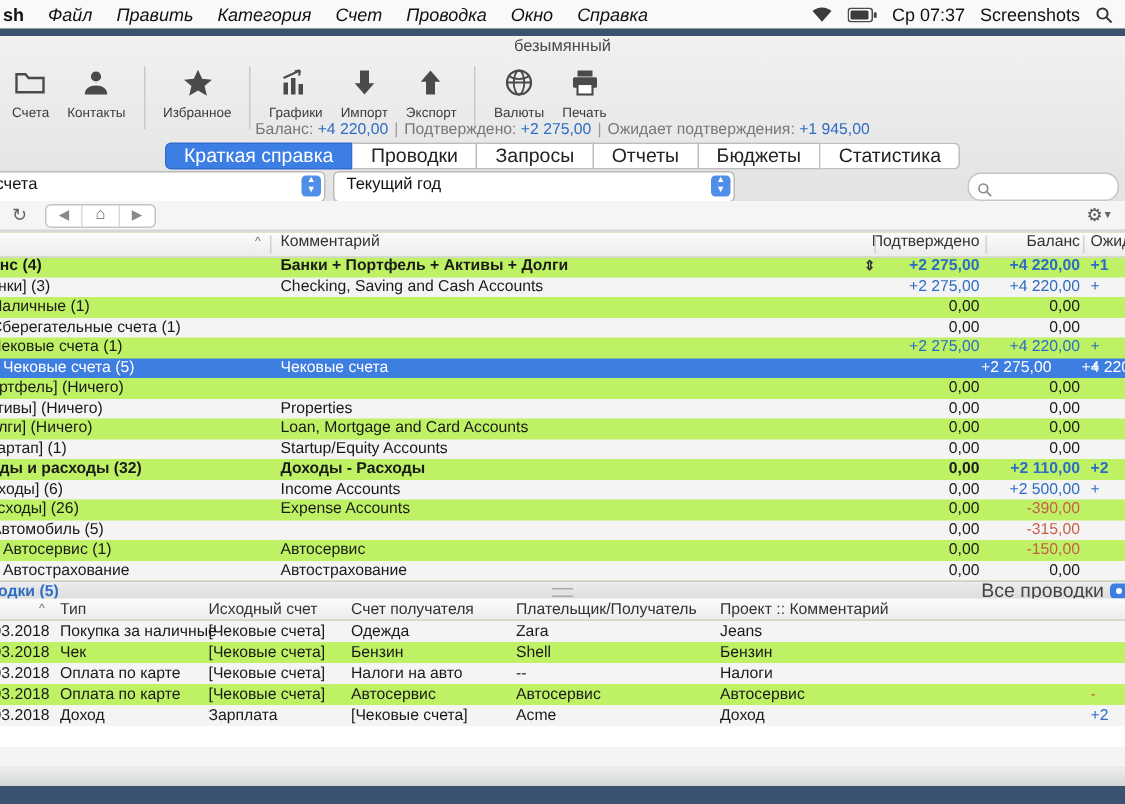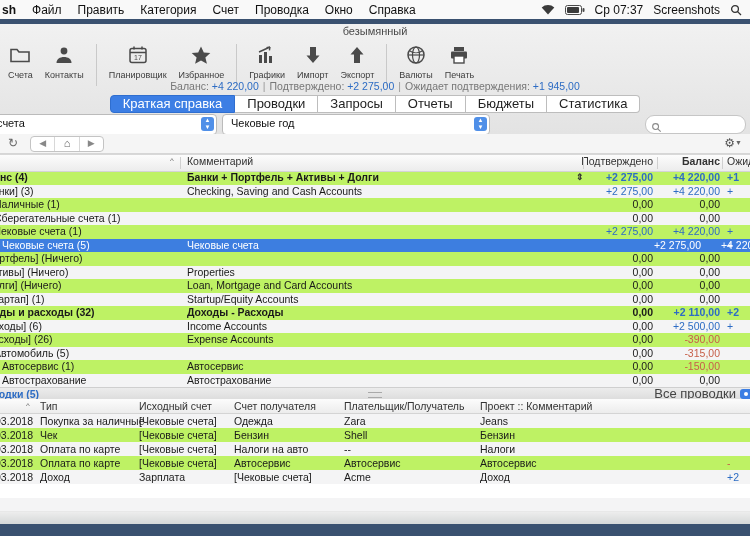--- a/index.html
+++ b/index.html
@@ -108,21 +108,21 @@
     background:linear-gradient(#ededed,#d3d6d6);border-top:1px solid #e8e8e8;}
   .sorticon{color:#666;font-size:8px;}
 </style>
 </head>
 <body>
 
 <div id="screen">
 
   <div id="menubar">
     <span class="app">sh</span>
-    <span id="menu-items" style="display:flex;">
+    <span id="menu-items" style="display:flex;font-style:italic;">
         <span class="mitem">Файл</span>
         <span class="mitem">Править</span>
         <span class="mitem">Категория</span>
         <span class="mitem">Счет</span>
         <span class="mitem">Проводка</span>
         <span class="mitem">Окно</span>
         <span class="mitem">Справка</span>
       </span>
     <span class="spacer"></span>
     <span class="status">
@@ -170,32 +170,20 @@
                 <path d="M2.5 18c0-4 3.4-6 7.5-6s7.5 2 7.5 6z" fill="#4a4a4a"></path>
               </svg>
             </span>
             <span class="tlabel">Контакты</span>
           </div>
         </div>
         <div class="tsep"></div>
         <div class="tgroup">
           <div class="titem">
             <span class="ticon">
-              <svg width="20" height="20" viewBox="0 0 20 20">
-                <rect x="2" y="3.5" width="16" height="14" rx="2" fill="none" stroke="#4a4a4a" stroke-width="1.5"></rect>
-                <line x1="2" y1="7.5" x2="18" y2="7.5" stroke="#4a4a4a" stroke-width="1.5"></line>
-                <line x1="6" y1="1.5" x2="6" y2="4.5" stroke="#4a4a4a" stroke-width="1.5"></line>
-                <line x1="14" y1="1.5" x2="14" y2="4.5" stroke="#4a4a4a" stroke-width="1.5"></line>
-                <text x="10" y="15" font-size="7" text-anchor="middle" fill="#4a4a4a" font-family="Liberation Sans">17</text>
-              </svg>
-            </span>
-            <span class="tlabel">Планировщик</span>
-          </div>
-          <div class="titem">
-            <span class="ticon">
               <svg width="22" height="20" viewBox="0 0 22 20">
                 <path d="M11 1.5l2.8 6 6.5.6-4.9 4.3 1.5 6.4L11 15.4l-5.9 3.4 1.5-6.4L1.7 8.1l6.5-.6z" fill="#4a4a4a"></path>
               </svg>
             </span>
             <span class="tlabel">Избранное</span>
           </div>
         </div>
         <div class="tsep"></div>
         <div class="tgroup">
           <div class="titem">
@@ -259,21 +247,21 @@
         <div class="tab">Отчеты</div>
         <div class="tab">Бюджеты</div>
         <div class="tab">Статистика</div>
       </div>
     <div id="filterrow">
       <div class="dropdown" style="left:-60px;width:275px;">
         <span class="dtext" style="left:34px;">Все счета</span>
         <span class="dstep">▲<br>▼</span>
       </div>
       <div class="dropdown" style="left:222px;width:266px;">
-        <span class="dtext" style="left:8px;">Чековые год</span>
+        <span class="dtext" style="left:8px;">Текущий год</span>
         <span class="dstep">▲<br>▼</span>
       </div>
       <div id="searchfield">
         <span class="mag"><svg width="11" height="11" viewBox="0 0 12 12">
               <circle cx="5" cy="5" r="3.2" fill="none" stroke="#8a8a8a" stroke-width="1.2"></circle>
               <line x1="7.4" y1="7.4" x2="10.6" y2="10.6" stroke="#8a8a8a" stroke-width="1.2"></line>
             </svg></span>
       </div>
     </div>
   </div>
@@ -285,21 +273,21 @@
       <span style="font-size:11px;color:#666;">⌂</span>
       <span>▶</span>
     </span>
     <span id="gear-btn">⚙<span class="caret">▼</span></span>
   </div>
 
   <div id="sum-header">
     <span class="sorticon" style="position:absolute;left:170px;top:1px;">^</span>
     <span style="position:absolute;left:187px;">Комментарий</span>
     <span style="position:absolute;right:97px;">Подтверждено</span>
-    <span style="position:absolute;right:30px;font-weight:bold;">Баланс</span>
+    <span style="position:absolute;right:30px;">Баланс</span>
     <span style="position:absolute;left:727px;">Ожид</span>
     <span class="hsep" style="left:180px;"></span>
     <span class="hsep" style="left:583px;"></span>
     <span class="hsep" style="left:657px;"></span>
     <span class="hsep" style="left:722px;"></span>
   </div>
   <div id="sum-rows">
       <div class="srow bold">
         <span class="c-name lv0">Баланс (4)</span>
         <span class="c-comment">Банки + Портфель + Активы + Долги</span>

